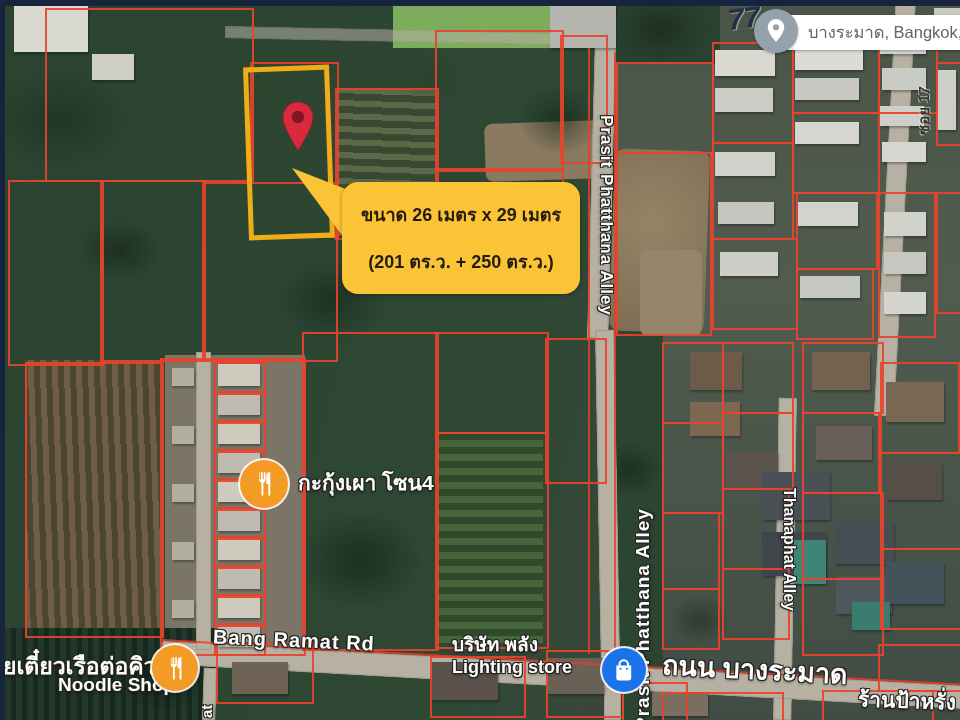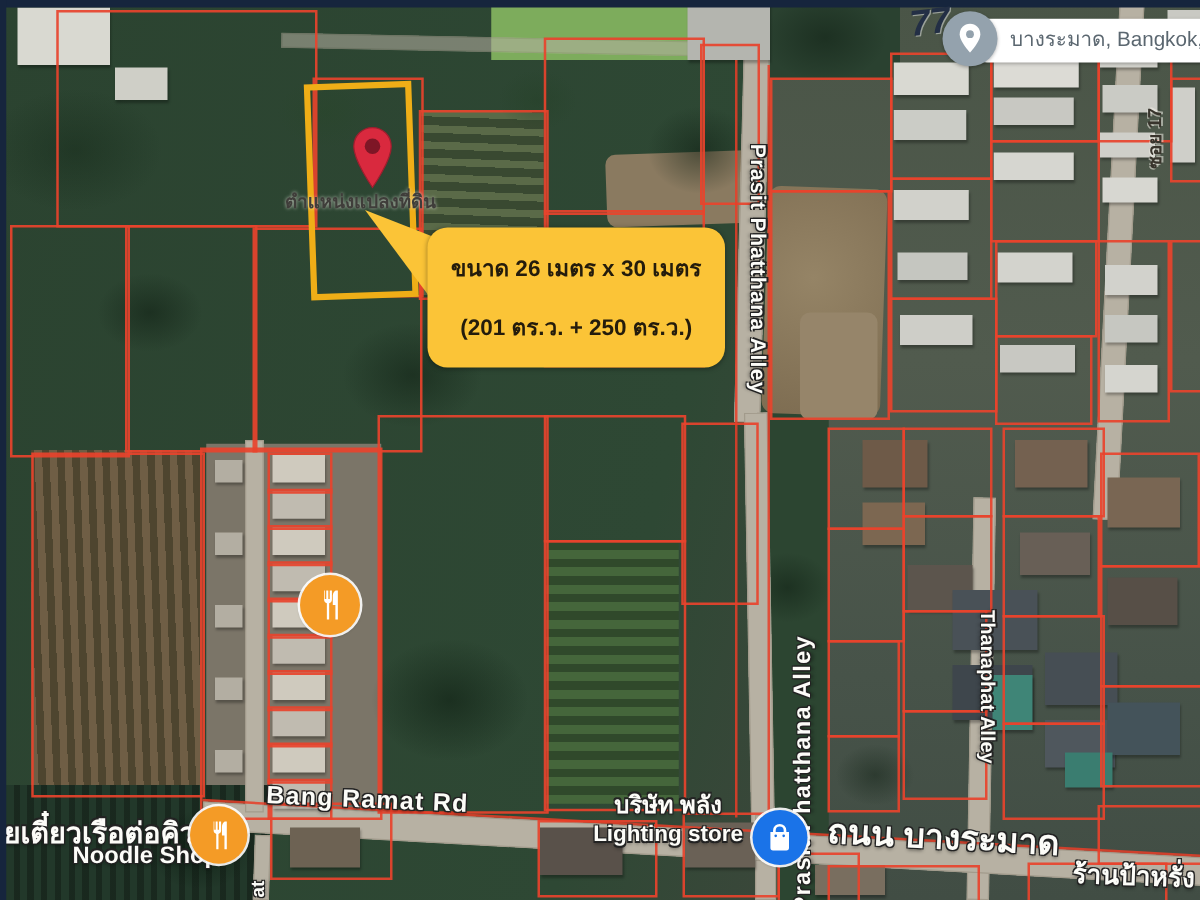--- a/index.html
+++ b/index.html
@@ -61,21 +61,21 @@
   .lb-prasit2{left:632px;top:730px;font-size:19px;letter-spacing:1px;}
   .lb-thanaphat{left:798px;top:488px;font-size:16px;}
   .lb-soi17{left:912px;top:135px;font-size:15px;color:#38342c;
     text-shadow:-1px -1px 0 rgba(240,238,230,.55),1px 1px 0 rgba(240,238,230,.55);}
   .lb-bangramat-en{left:213px;top:629px;font-size:20px;transform:rotate(2.5deg);letter-spacing:1px;}
   .lb-bangramat-th{left:662px;top:648px;font-size:27px;transform:rotate(3deg);}
   .lb-shop-right{left:858px;top:684px;font-size:21px;transform:rotate(2deg);}
   .lb-noodle-th{left:-10px;top:648px;font-size:23px;}
   .lb-noodle-en{left:58px;top:674px;font-size:19px;}
   .lb-grill{left:298px;top:466px;font-size:21px;}
-  .lb-light{left:452px;top:633px;width:165px;text-align:center;font-size:19px;line-height:23px;white-space:normal;}
+  .lb-light{left:452px;top:633px;width:165px;text-align:left;font-size:19px;line-height:23px;white-space:normal;}
   .lb-light .en{font-size:18px;}
   .lb-partial{left:198px;top:718px;font-size:15px;}
   .lb-marker-caption{left:228px;top:149px;width:160px;font-size:15px;font-weight:bold;color:#3f3d3a;
     text-shadow:0 0 3px rgba(235,235,225,.8);}
   
   .poi{border-radius:50%;box-shadow:0 0 0 2px rgba(255,255,255,.9),0 1px 3px rgba(0,0,0,.4);
     display:flex;align-items:center;justify-content:center;}
   .poi svg{width:58%;height:58%;}
   .poi-restaurant1{left:240px;top:460px;width:48px;height:48px;background:#f49b26;}
   .poi-restaurant2{left:152px;top:645px;width:46px;height:46px;background:#f49b26;}
@@ -266,44 +266,44 @@
   <div class="abs poi poi-restaurant2">
     <svg viewBox="0 0 24 24">
         <path fill="#fff" d="M8 2v6.5c0 1.2.8 2.1 1.9 2.4V22h1.6V10.9c1.1-.3 1.9-1.2 1.9-2.4V2h-1.5v6h-1V2h-1.4v6h-1V2H8zm8.5 0C15.1 2 14 3.8 14 6v6h1.8v10h1.7V2h-1z"></path>
       </svg>
   </div>
   <div class="abs poi poi-restaurant1">
     <svg viewBox="0 0 24 24">
         <path fill="#fff" d="M8 2v6.5c0 1.2.8 2.1 1.9 2.4V22h1.6V10.9c1.1-.3 1.9-1.2 1.9-2.4V2h-1.5v6h-1V2h-1.4v6h-1V2H8zm8.5 0C15.1 2 14 3.8 14 6v6h1.8v10h1.7V2h-1z"></path>
       </svg>
   </div>
+  <div class="maplabel lb-grill">กะกุ้งเผา โซน4</div>
   <div class="maplabel lb-light">
     <div>บริษัท พลัง</div>
     <div class="en">Lighting store</div>
   </div>
   <div class="abs poi poi-store">
     <svg viewBox="0 0 24 24">
         <path fill="#fff" d="M12 2a5 5 0 0 0-5 5v1H5v12a2 2 0 0 0 2 2h10a2 2 0 0 0 2-2V8h-2V7a5 5 0 0 0-5-5zm0 2a3 3 0 0 1 3 3v1H9V7a3 3 0 0 1 3-3zm-3 6a1 1 0 1 1 0 2 1 1 0 0 1 0-2zm6 0a1 1 0 1 1 0 2 1 1 0 0 1 0-2z"></path>
       </svg>
   </div>
   <div class="maplabel lb-shop-right">ร้านป้าหรั่ง</div>
 
   <div class="abs plot-rect"></div>
   <div class="abs pin-wrap">
     <svg viewBox="0 0 36 52">
       <path d="M18 2C9.7 2 3 8.8 3 17.2 3 28.5 18 50 18 50s15-21.5 15-32.8C33 8.8 26.3 2 18 2z" fill="#d9293e" stroke="#9e1e2e" stroke-width="1"></path>
       <circle cx="18" cy="17" r="6.2" fill="#7e1626"></circle>
     </svg>
   </div>
-  <div class="maplabel lb-marker-caption">ตำแหน่งแปลงที่ดิน</div>
   <svg class="abs callout-tail" viewBox="0 0 110 92">
     <polygon points="4,10 106,50 62,88" fill="#fbc437"></polygon>
   </svg>
   <div class="abs callout">
-    <div>ขนาด 26 เมตร x 30 เมตร</div>
+    <div>ขนาด 26 เมตร x 29 เมตร</div>
     <div>(201 ตร.ว. + 250 ตร.ว.)</div>
   </div>
 
   <div class="abs navy-top"></div>
   <div class="abs navy-left"></div>
   <div class="abs note77">77</div>
   <div class="abs search-pill">บางระมาด, Bangkok, Tha</div>
   <div class="abs search-avatar">
     <svg viewBox="0 0 24 28">
         <path d="M12 1C6.9 1 3 5 3 10c0 6.4 9 16 9 16s9-9.6 9-16c0-5-3.9-9-9-9z" fill="#fff"></path>

